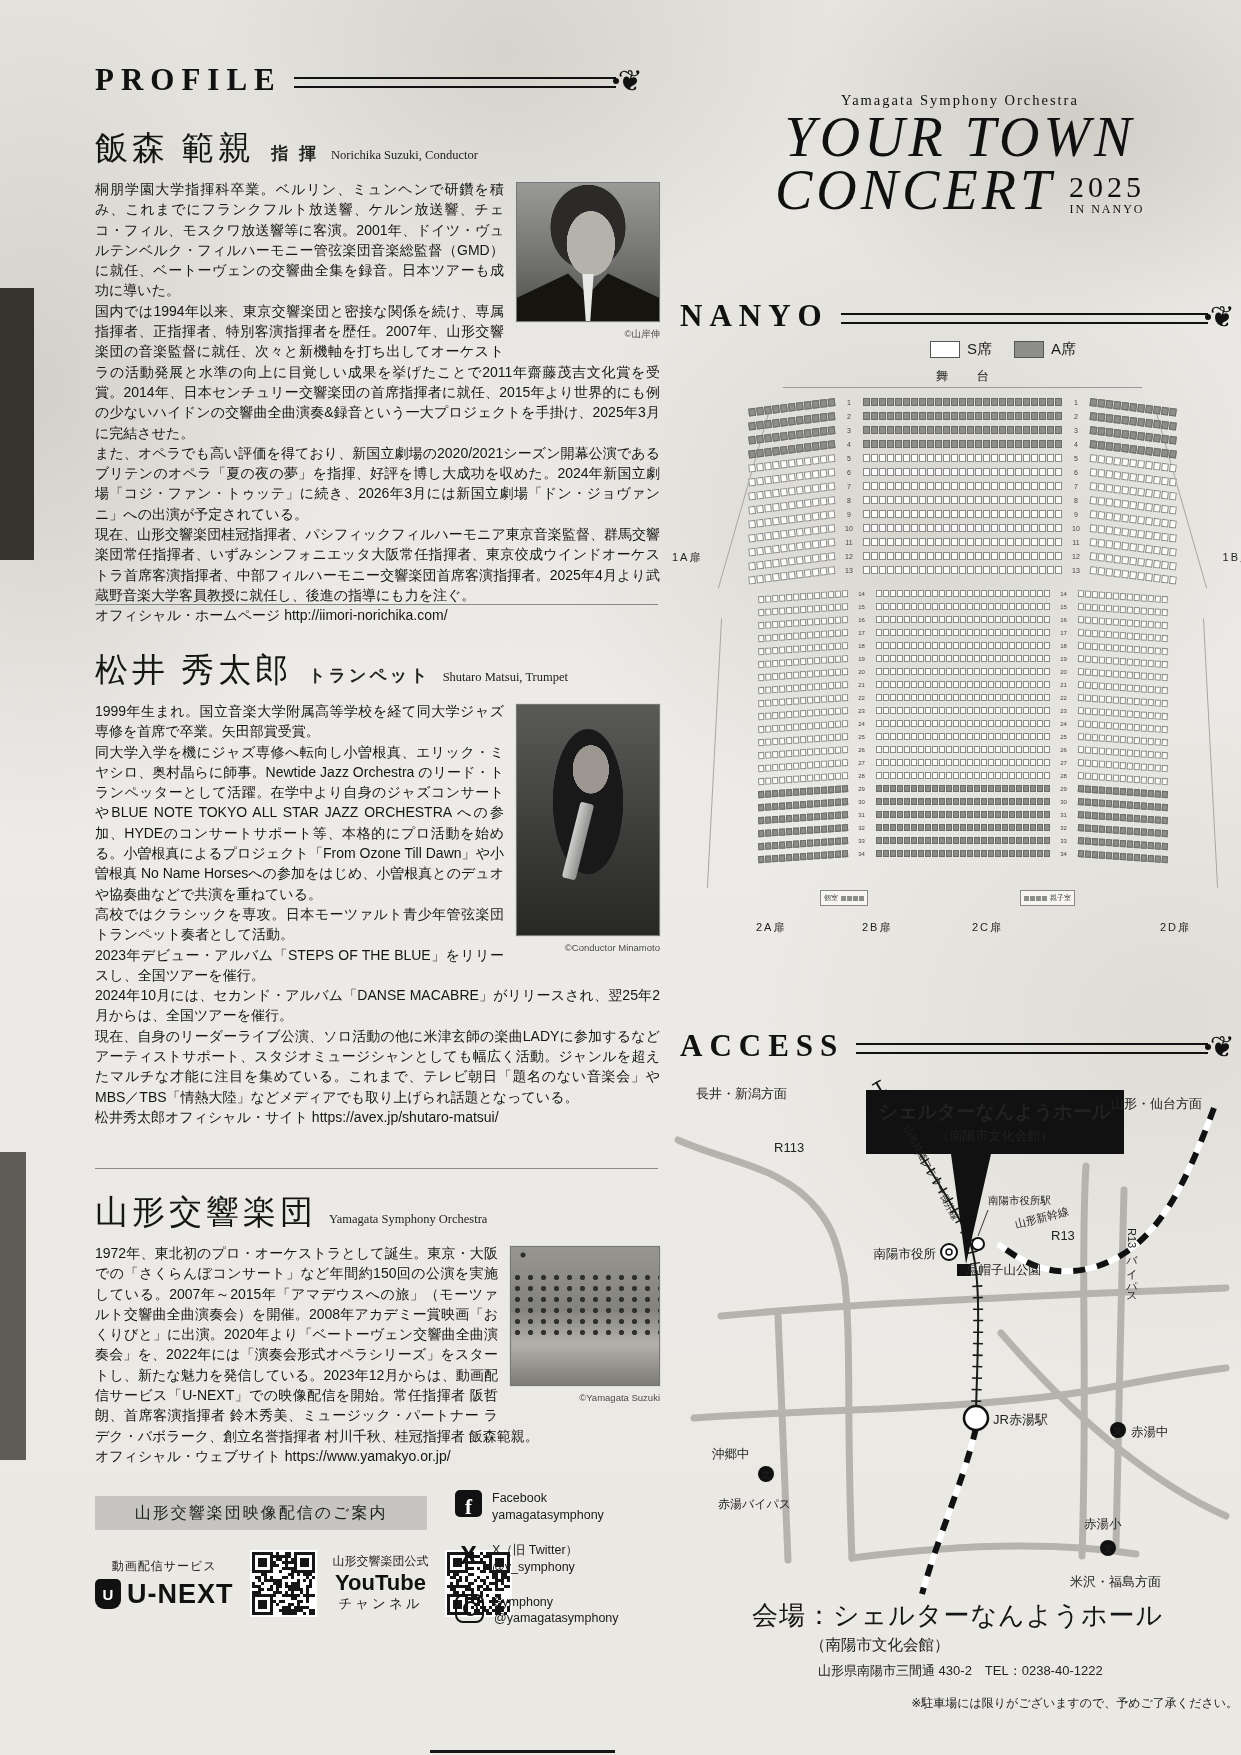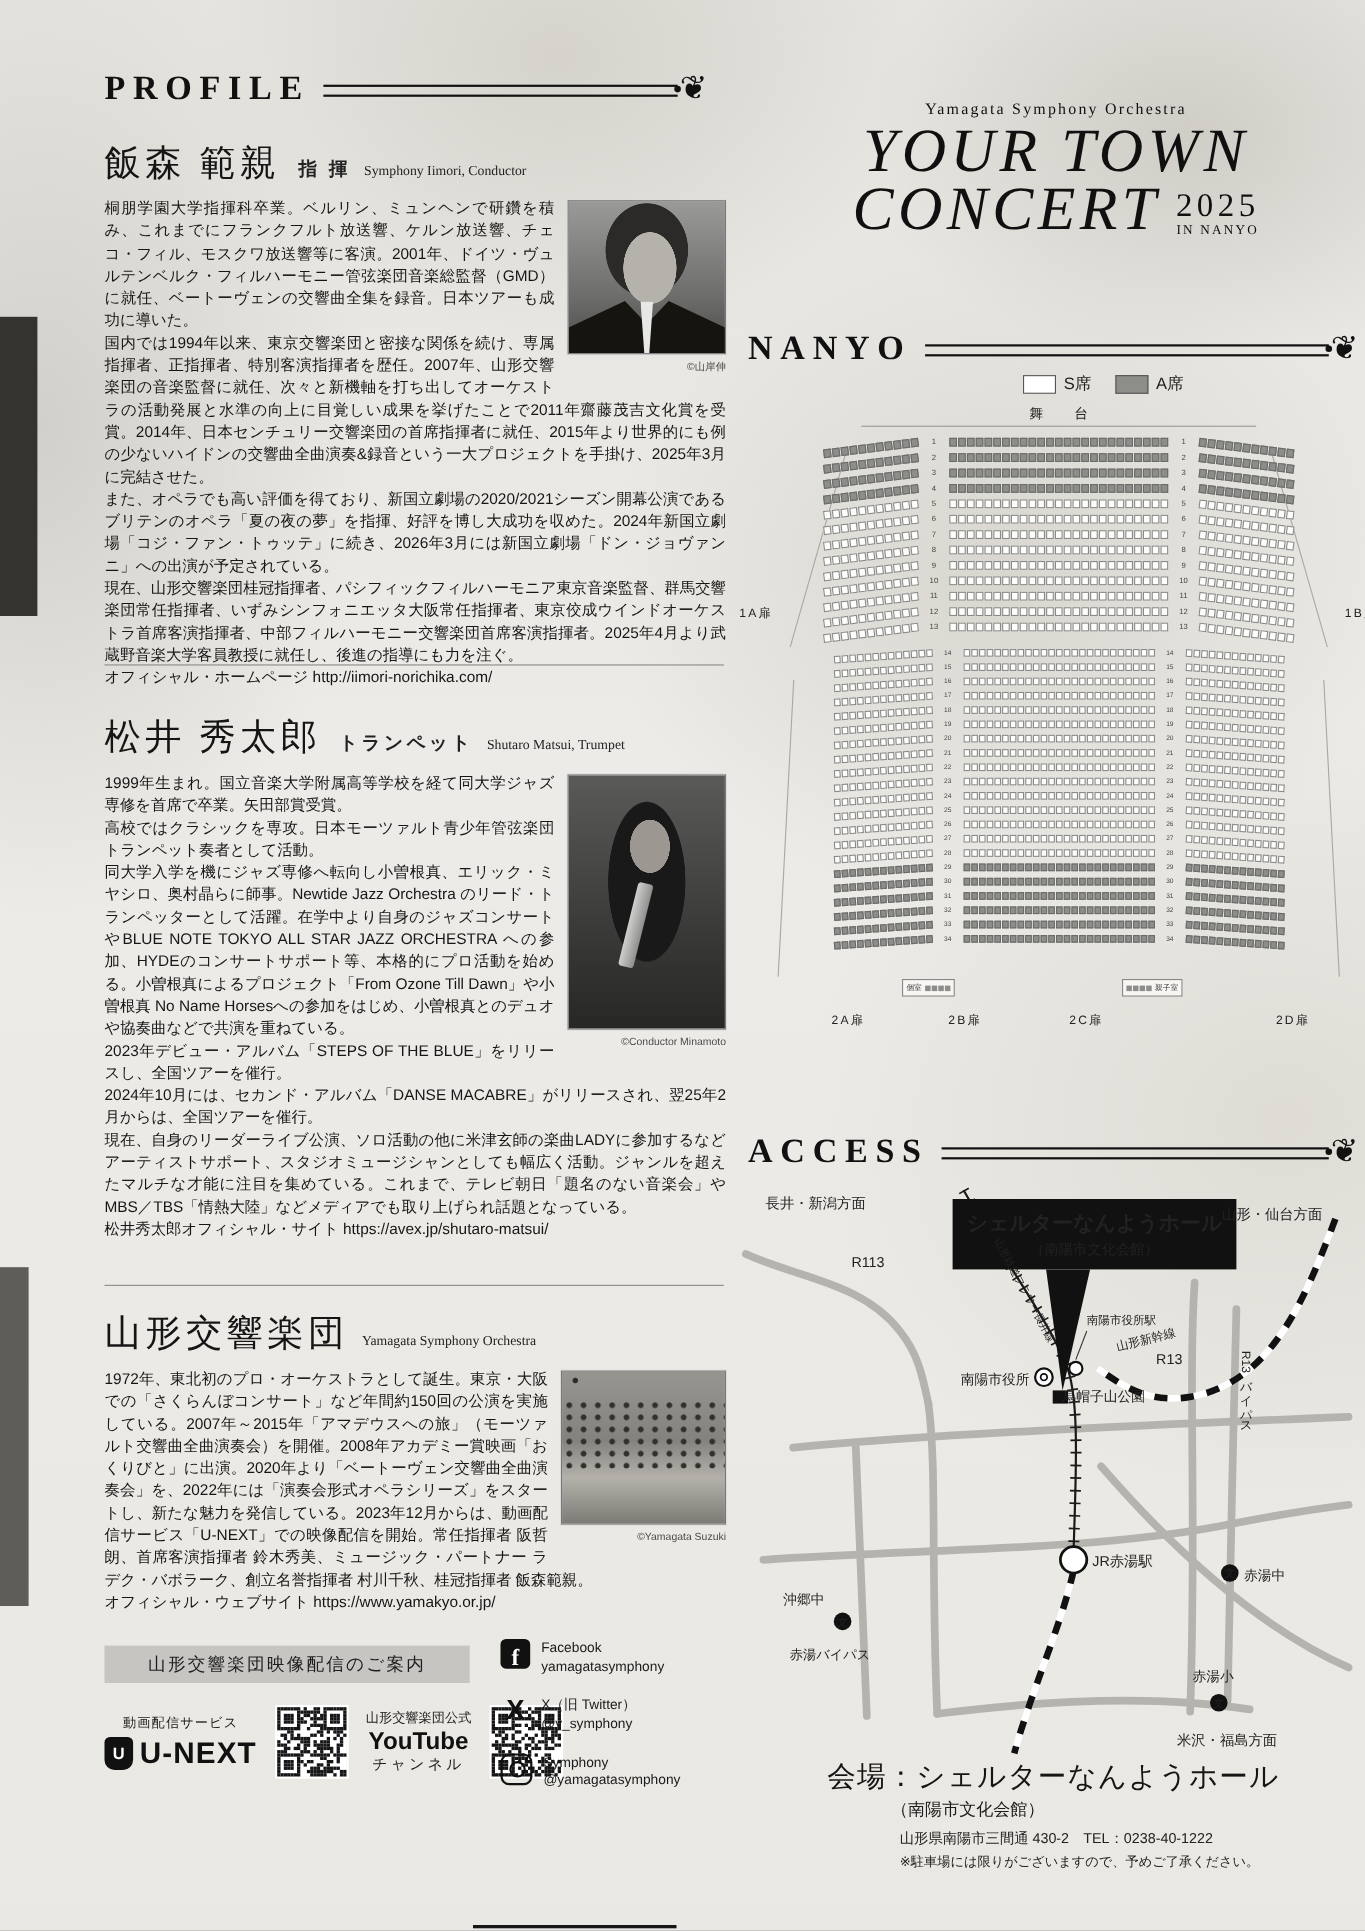--- a/index.html
+++ b/index.html
@@ -99,21 +99,21 @@
   .room .mini i{width:5px;height:5px;background:#8d8d8a;}
   .wall{position:absolute;background:#a9a7a2;width:1px;}
   
   #map{position:absolute;left:666px;top:1078px;}
   #map text{font-family:"Liberation Sans","DejaVu Sans",sans-serif;fill:#222;}
   
   #venue{position:absolute;left:690px;top:1598px;width:548px;}
   #venue .v1{font-size:26px;color:#151515;letter-spacing:1px;padding-left:62px;}
   #venue .v2{font-size:15.5px;padding-left:120px;margin-top:2px;}
   #venue .v3{font-size:13px;padding-left:128px;margin-top:6px;color:#222;}
-  #venue .v4{font-size:12px;padding-left:128px;margin-top:4px;color:#222;}
+  #venue .v4{font-size:12px;padding-left:128px;margin-top:15px;color:#222;text-align:right;}
   
   #video-box{position:absolute;left:95px;top:1496px;width:332px;height:34px;
     background:#c6c5c1;color:#1d1d1d;font-size:16px;letter-spacing:2px;
     display:flex;align-items:center;justify-content:center;}
   #streams{position:absolute;left:95px;top:1552px;width:445px;display:flex;
     align-items:center;gap:18px;}
   .unext{display:flex;flex-direction:column;align-items:center;}
   .unext .cap{font-size:12px;letter-spacing:1px;margin-bottom:4px;}
   .unext .lg{display:flex;align-items:center;gap:6px;}
   .shield{width:26px;height:30px;background:#111;border-radius:5px 5px 9px 9px;
@@ -153,21 +153,21 @@
   <div class="sec-head" style="left:95px;top:62px;width:548px;">
     <span class="sec-title">PROFILE</span>
     <span class="sec-rule"></span>
     <span class="fleuron">❦</span>
   </div>
 
   <section class="profile" style="top:126px;">
     <div class="p-head">
       <span class="p-name">飯森 範親</span>
       <span class="p-role">指 揮</span>
-      <span class="p-en">Symphony Iimori, Conductor</span>
+      <span class="p-en">Norichika Suzuki, Conductor</span>
     </div>
     <div class="p-bio">
       <figure class="photo">
         <div class="ph ph-iimori"></div>
         <figcaption class="credit">©山岸伸</figcaption>
       </figure>
       <div class="paras">
           <p>桐朋学園大学指揮科卒業。ベルリン、ミュンヘンで研鑽を積み、これまでにフランクフルト放送響、ケルン放送響、チェコ・フィル、モスクワ放送響等に客演。2001年、ドイツ・ヴュルテンベルク・フィルハーモニー管弦楽団音楽総監督（GMD）に就任、ベートーヴェンの交響曲全集を録音。日本ツアーも成功に導いた。</p>
           <p>国内では1994年以来、東京交響楽団と密接な関係を続け、専属指揮者、正指揮者、特別客演指揮者を歴任。2007年、山形交響楽団の音楽監督に就任、次々と新機軸を打ち出してオーケストラの活動発展と水準の向上に目覚しい成果を挙げたことで2011年齋藤茂吉文化賞を受賞。2014年、日本センチュリー交響楽団の首席指揮者に就任、2015年より世界的にも例の少ないハイドンの交響曲全曲演奏&amp;録音という一大プロジェクトを手掛け、2025年3月に完結させた。</p>
           <p>また、オペラでも高い評価を得ており、新国立劇場の2020/2021シーズン開幕公演であるブリテンのオペラ「夏の夜の夢」を指揮、好評を博し大成功を収めた。2024年新国立劇場「コジ・ファン・トゥッテ」に続き、2026年3月には新国立劇場「ドン・ジョヴァンニ」への出演が予定されている。</p>
@@ -184,22 +184,22 @@
       <span class="p-role">トランペット</span>
       <span class="p-en">Shutaro Matsui, Trumpet</span>
     </div>
     <div class="p-bio">
       <figure class="photo">
         <div class="ph ph-matsui"></div>
         <figcaption class="credit">©Conductor Minamoto</figcaption>
       </figure>
       <div class="paras">
           <p>1999年生まれ。国立音楽大学附属高等学校を経て同大学ジャズ専修を首席で卒業。矢田部賞受賞。</p>
+          <p>同大学入学を機にジャズ専修へ転向し小曽根真、エリック・ミヤシロ、奥村晶らに師事。Newtide Jazz Orchestra のリード・トランペッターとして活躍。在学中より自身のジャズコンサートやBLUE NOTE TOKYO ALL STAR JAZZ ORCHESTRA への参加、HYDEのコンサートサポート等、本格的にプロ活動を始める。小曽根真によるプロジェクト「From Ozone Till Dawn」や小曽根真 No Name Horsesへの参加をはじめ、小曽根真とのデュオや協奏曲などで共演を重ねている。</p>
           <p>高校ではクラシックを専攻。日本モーツァルト青少年管弦楽団トランペット奏者として活動。</p>
-          <p>同大学入学を機にジャズ専修へ転向し小曽根真、エリック・ミヤシロ、奥村晶らに師事。Newtide Jazz Orchestra のリード・トランペッターとして活躍。在学中より自身のジャズコンサートやBLUE NOTE TOKYO ALL STAR JAZZ ORCHESTRA への参加、HYDEのコンサートサポート等、本格的にプロ活動を始める。小曽根真によるプロジェクト「From Ozone Till Dawn」や小曽根真 No Name Horsesへの参加をはじめ、小曽根真とのデュオや協奏曲などで共演を重ねている。</p>
           <p>2023年デビュー・アルバム「STEPS OF THE BLUE」をリリースし、全国ツアーを催行。</p>
           <p>2024年10月には、セカンド・アルバム「DANSE MACABRE」がリリースされ、翌25年2月からは、全国ツアーを催行。</p>
           <p>現在、自身のリーダーライブ公演、ソロ活動の他に米津玄師の楽曲LADYに参加するなどアーティストサポート、スタジオミュージシャンとしても幅広く活動。ジャンルを超えたマルチな才能に注目を集めている。これまで、テレビ朝日「題名のない音楽会」やMBS／TBS「情熱大陸」などメディアでも取り上げられ話題となっている。</p>
           <p>松井秀太郎オフィシャル・サイト https://avex.jp/shutaro-matsui/</p>
         </div>
     </div>
   </section>
   <div class="divider" style="top:1168px;"></div>
 
   <section class="profile" style="top:1190px;">

